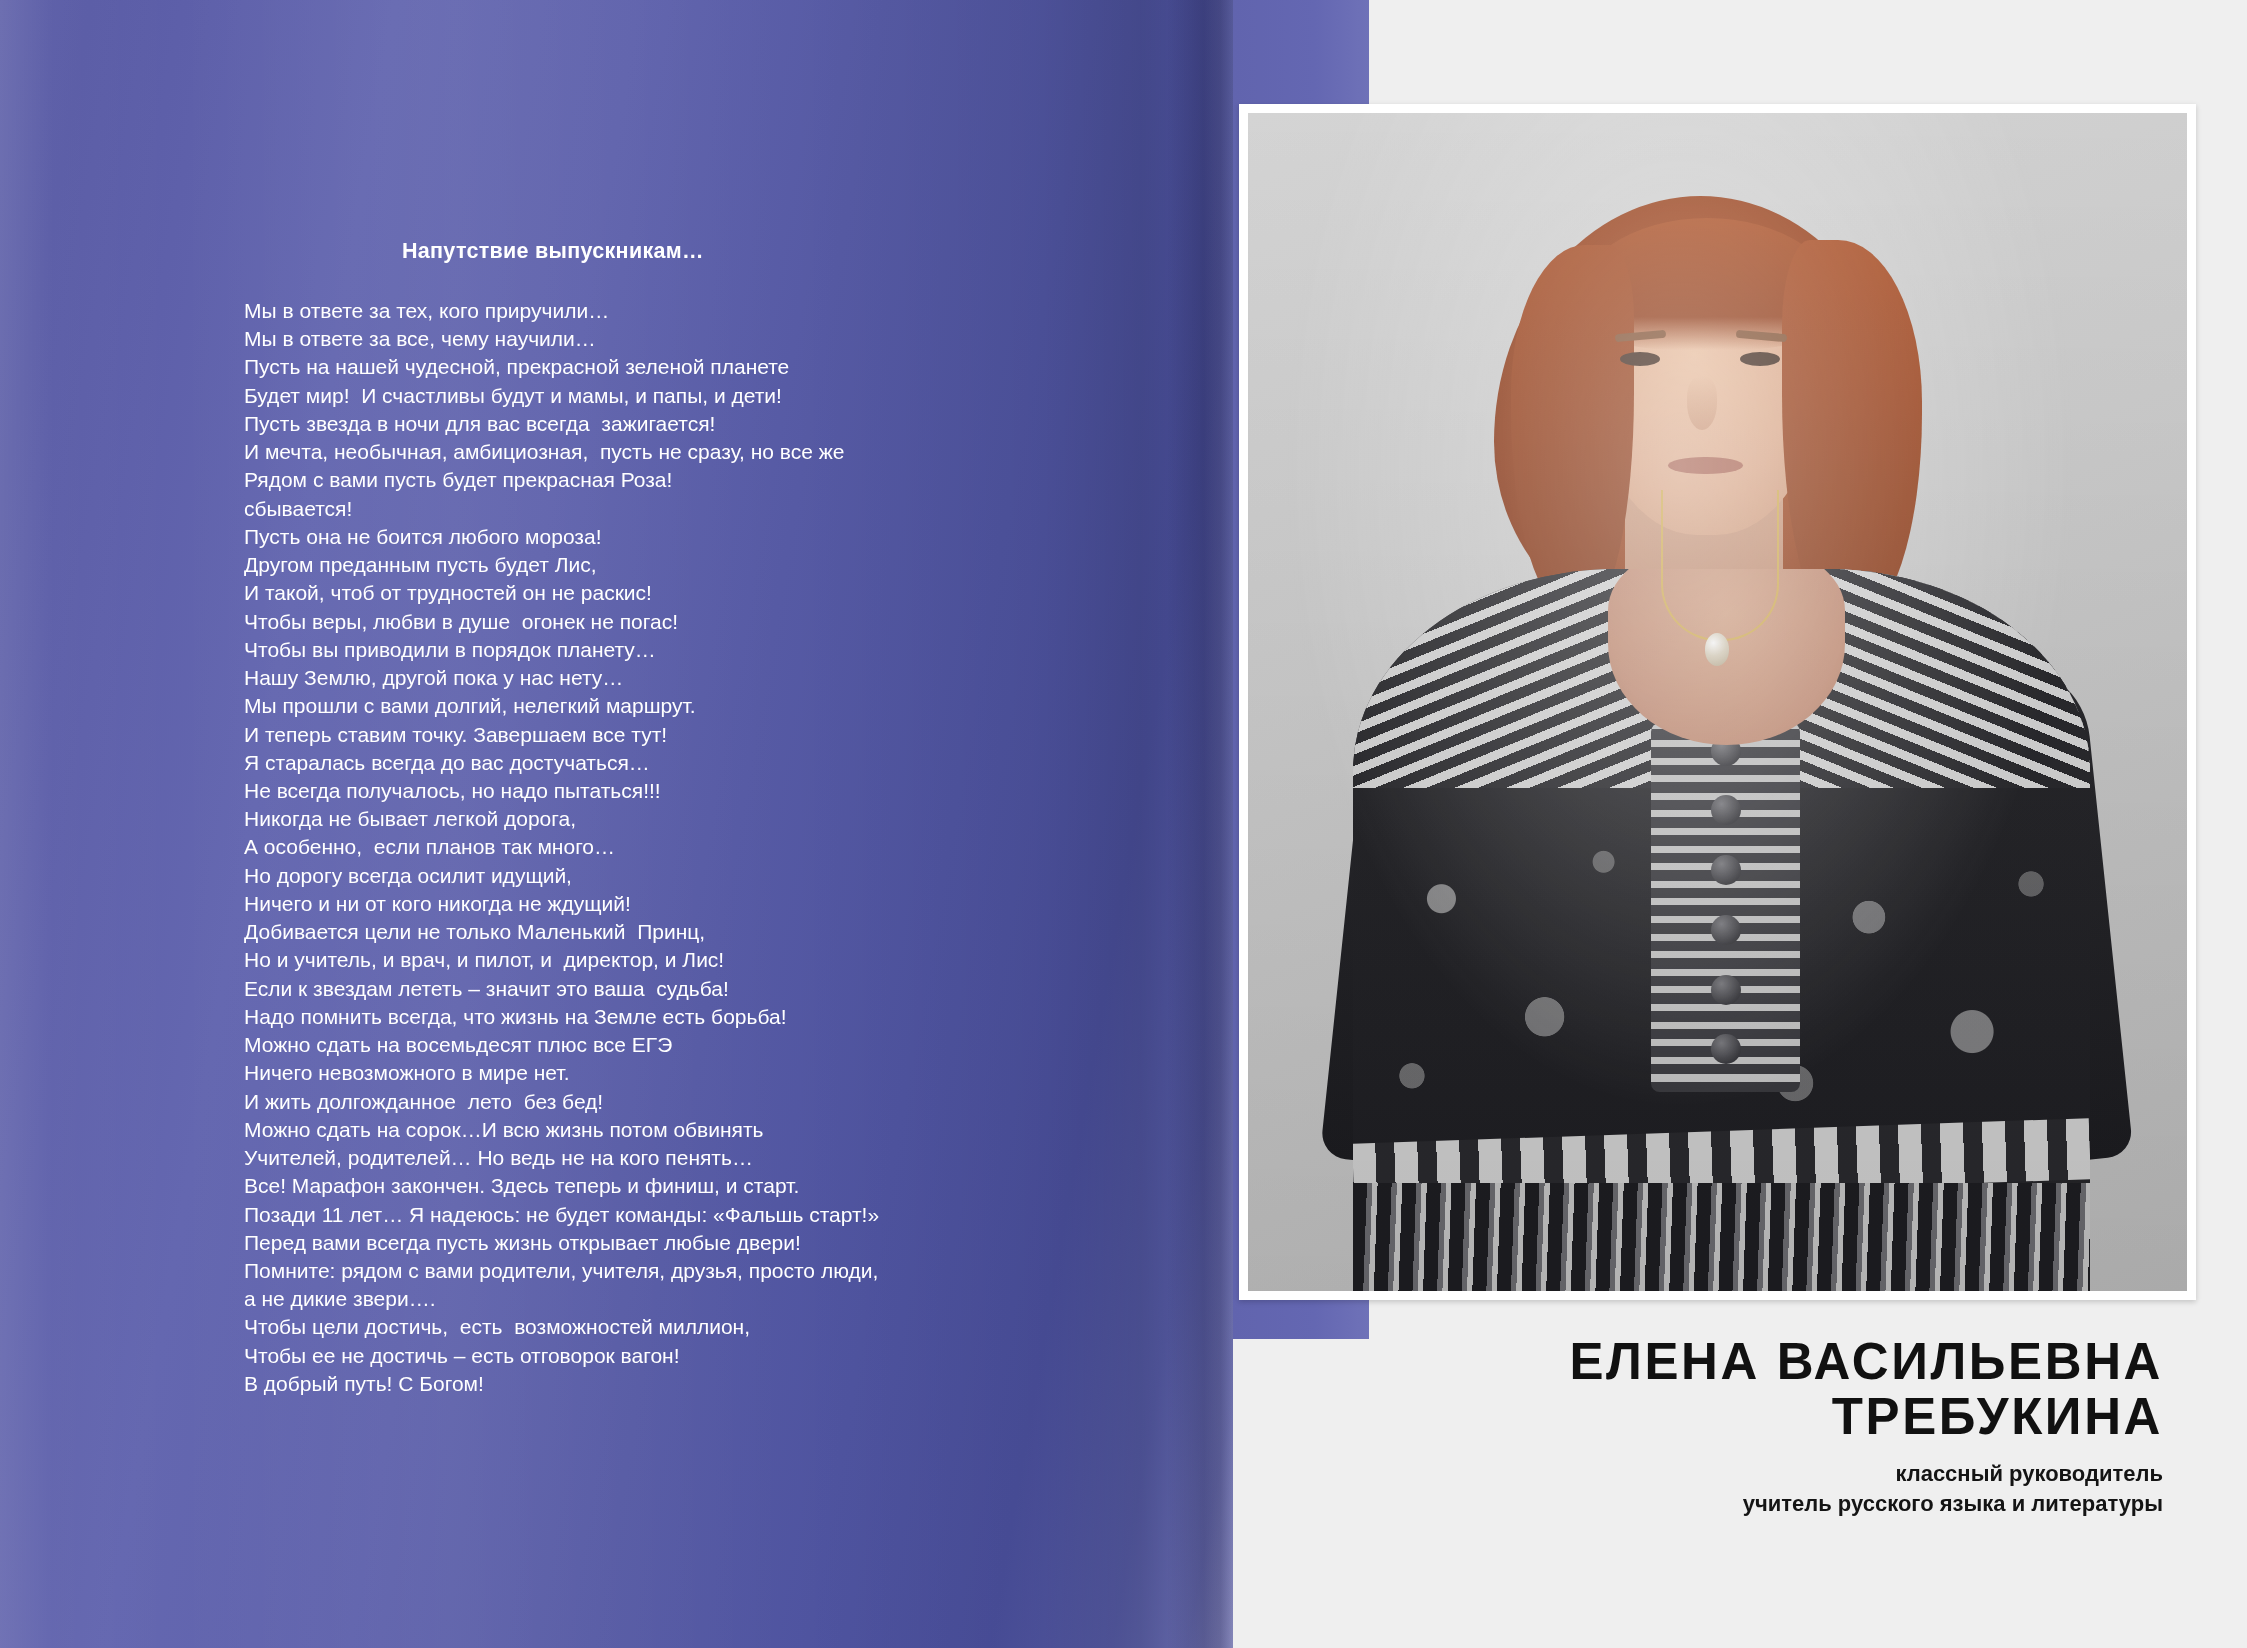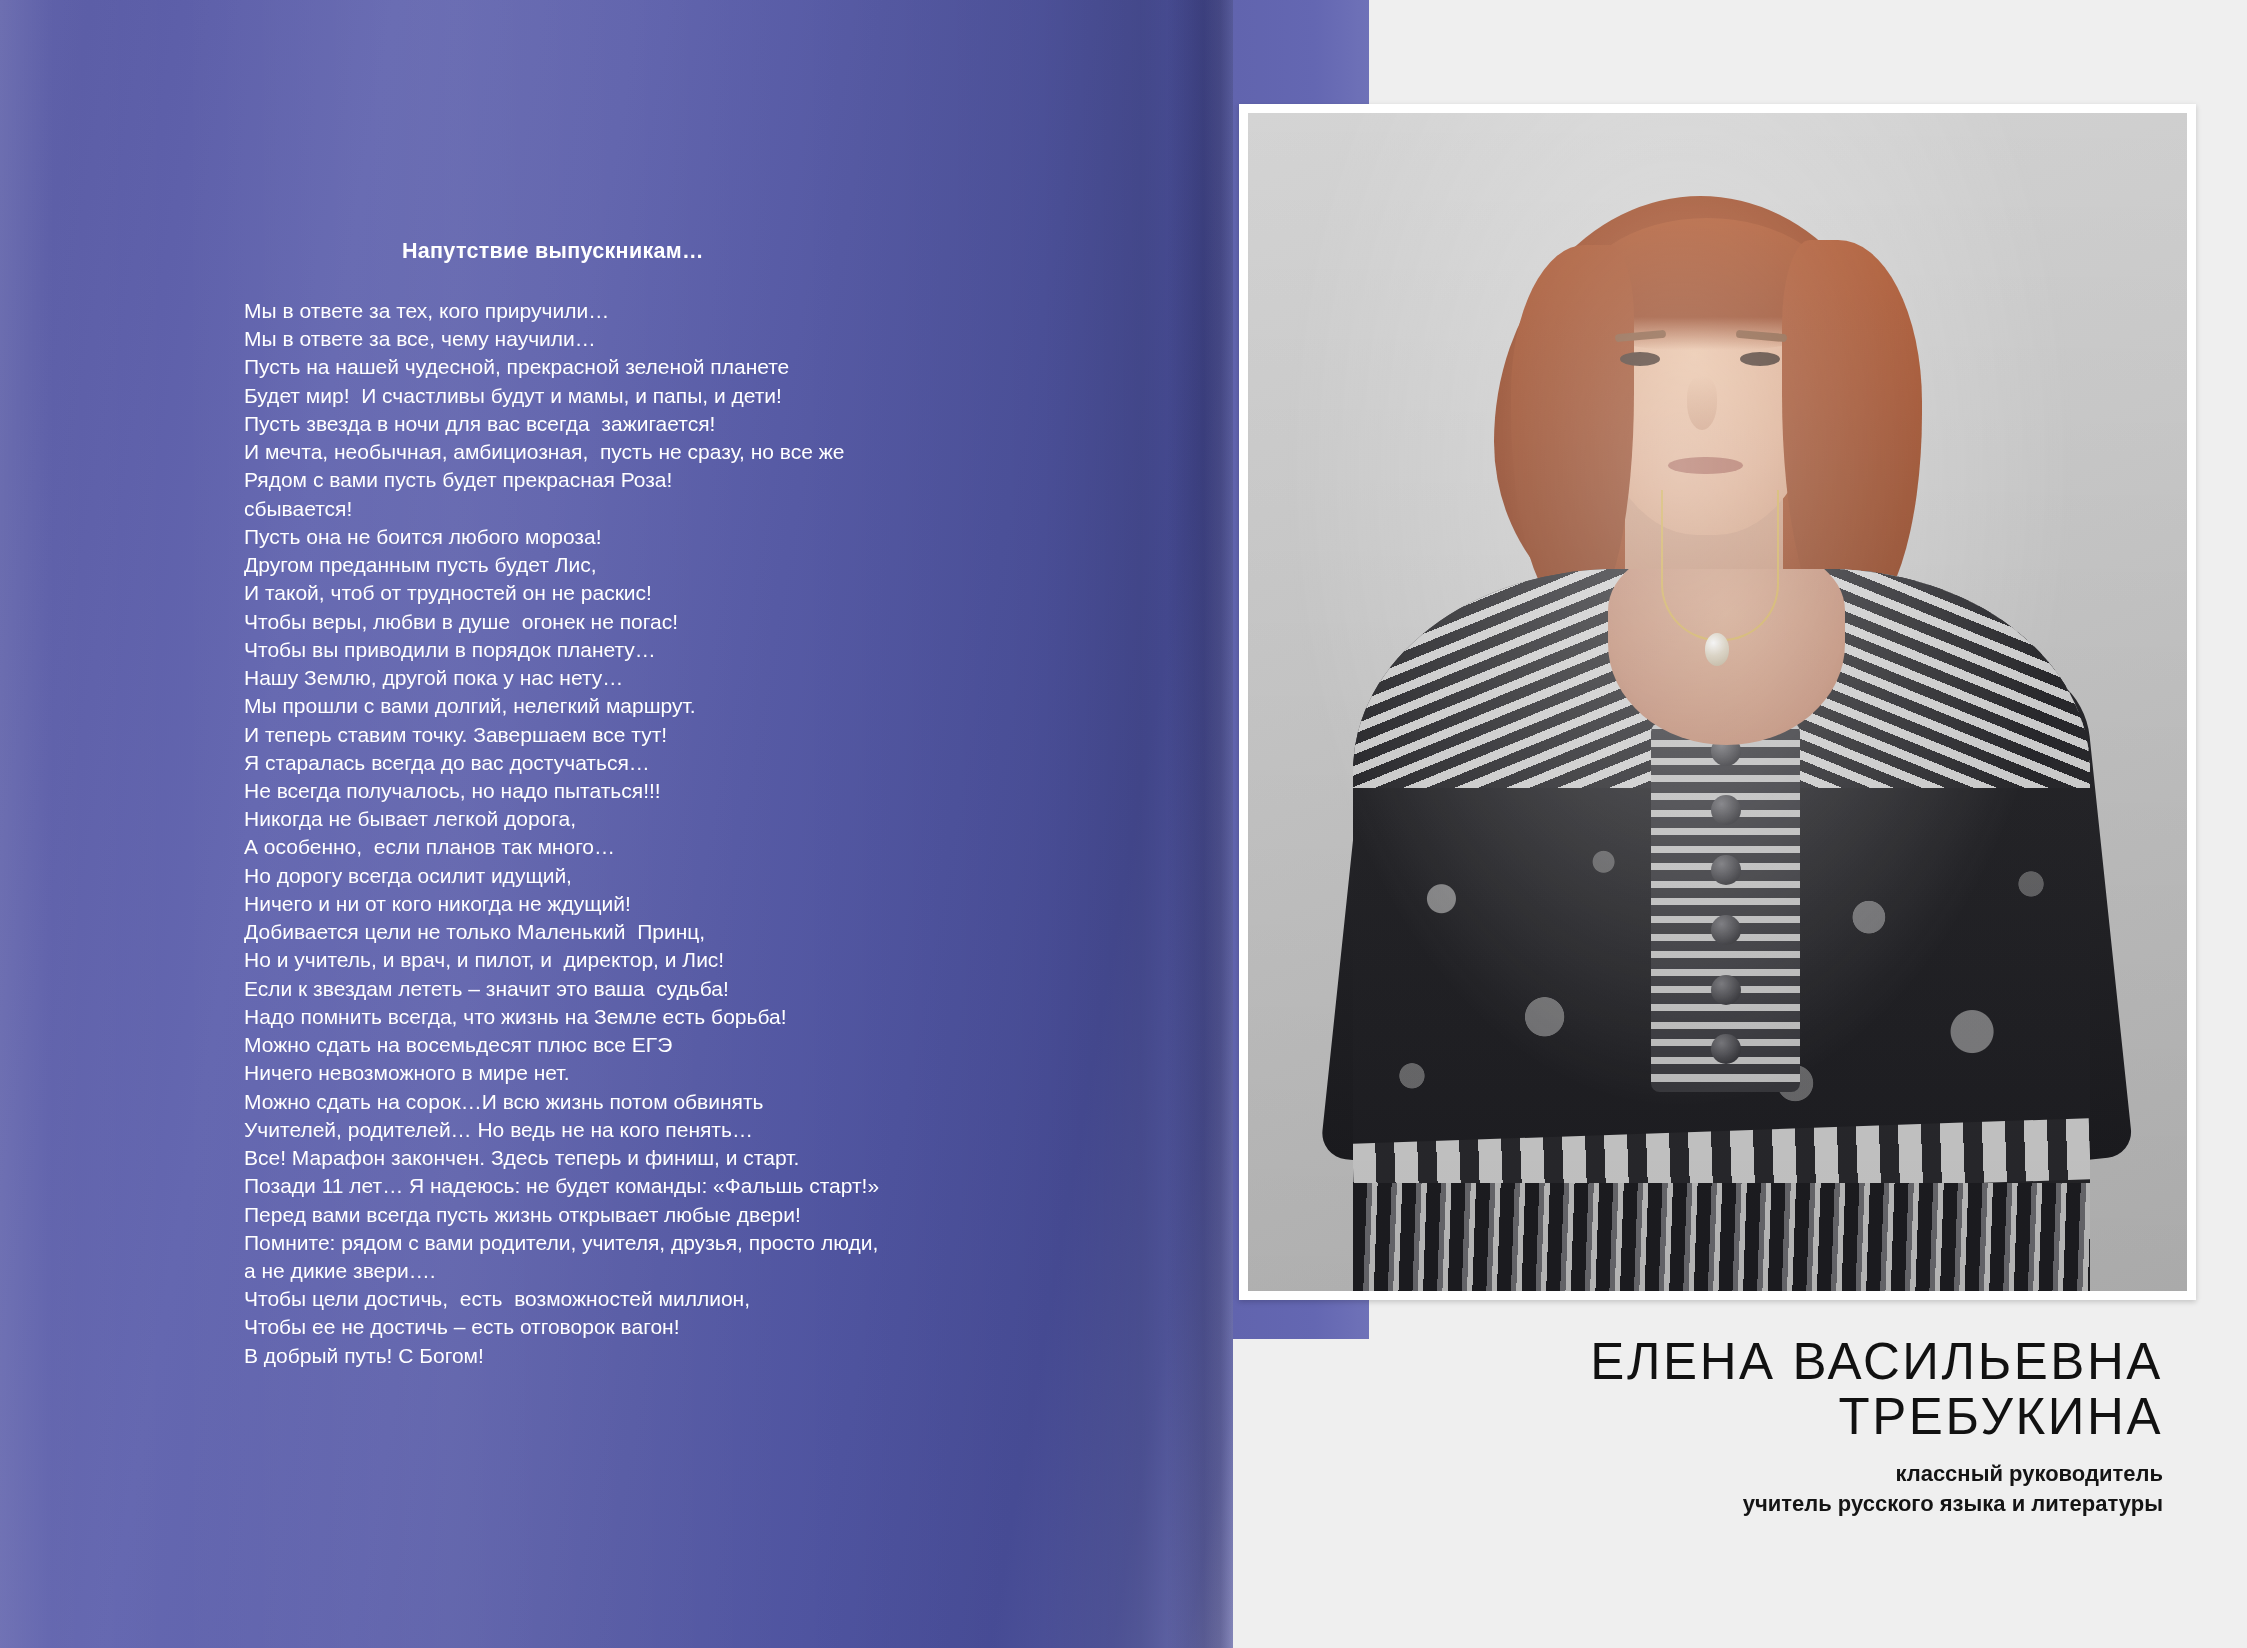--- a/index.html
+++ b/index.html
@@ -325,21 +325,21 @@
     left: 1233px;
     top: 1334px;
     width: 983px;
     text-align: right;
     padding-right: 53px;
     box-sizing: border-box;
     color: #1a1a1a;
   }
   #name-line-1, #name-line-2 {
     font-size: 51px;
-    font-weight: 400;
+    font-weight: 700;
     letter-spacing: 2.6px;
     line-height: 1.08;
     color: #111111;
   }
   #role-1 {
     margin-top: 15px;
     font-size: 22px;
     font-weight: bold;
     color: #141414;
     line-height: 1.35;
@@ -385,20 +385,21 @@
         <div class="poem-line">Никогда не бывает легкой дорога,</div>
         <div class="poem-line">А особенно,  если планов так много…</div>
         <div class="poem-line">Но дорогу всегда осилит идущий,</div>
         <div class="poem-line">Ничего и ни от кого никогда не ждущий!</div>
         <div class="poem-line">Добивается цели не только Маленький  Принц,</div>
         <div class="poem-line">Но и учитель, и врач, и пилот, и  директор, и Лис!</div>
         <div class="poem-line">Если к звездам лететь – значит это ваша  судьба!</div>
         <div class="poem-line">Надо помнить всегда, что жизнь на Земле есть борьба!</div>
         <div class="poem-line">Можно сдать на восемьдесят плюс все ЕГЭ</div>
         <div class="poem-line">Ничего невозможного в мире нет.</div>
+        <div class="poem-line">И жить долгожданное  лето  без бед!</div>
         <div class="poem-line">Можно сдать на сорок…И всю жизнь потом обвинять</div>
         <div class="poem-line">Учителей, родителей… Но ведь не на кого пенять…</div>
         <div class="poem-line">Все! Марафон закончен. Здесь теперь и финиш, и старт.</div>
         <div class="poem-line">Позади 11 лет… Я надеюсь: не будет команды: «Фальшь старт!»</div>
         <div class="poem-line">Перед вами всегда пусть жизнь открывает любые двери!</div>
         <div class="poem-line">Помните: рядом с вами родители, учителя, друзья, просто люди,</div>
         <div class="poem-line">а не дикие звери….</div>
         <div class="poem-line">Чтобы цели достичь,  есть  возможностей миллион,</div>
         <div class="poem-line">Чтобы ее не достичь – есть отговорок вагон!</div>
         <div class="poem-line">В добрый путь! С Богом!</div>

